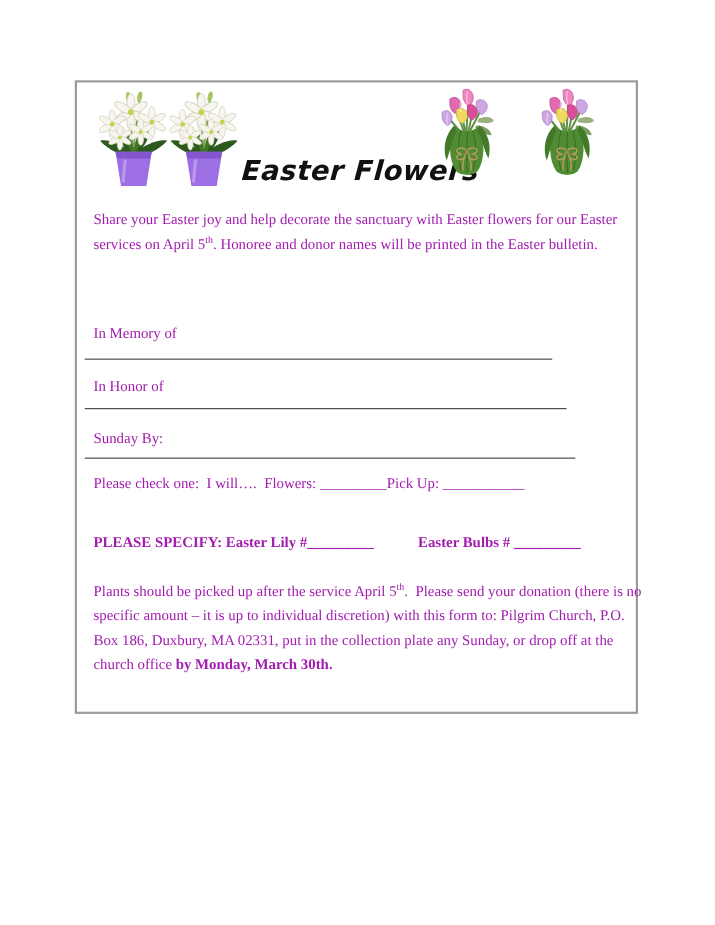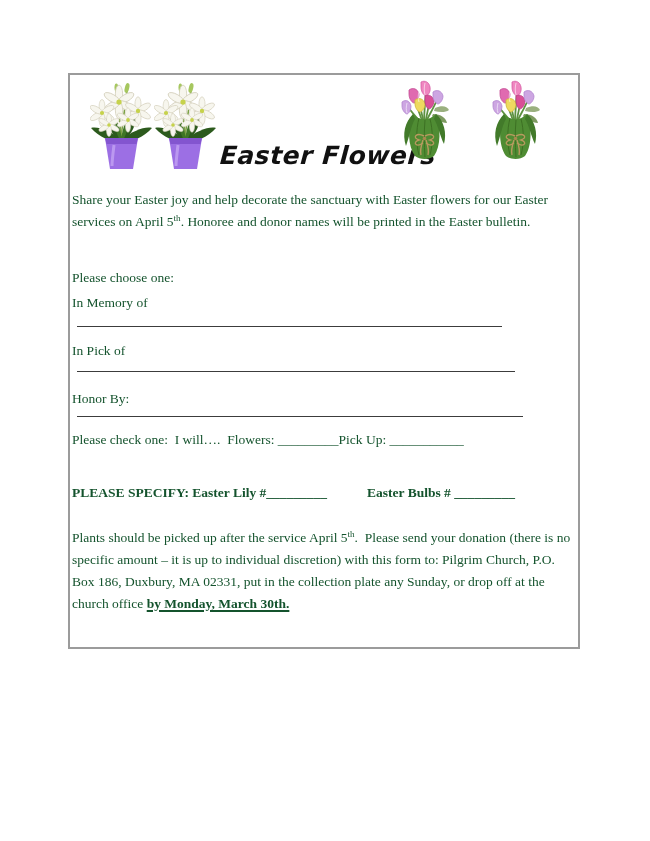--- a/index.html
+++ b/index.html
@@ -18,22 +18,22 @@
   .tulip-1 { left:329px; } .tulip-2 { left:420px; }
 
   .title {
     position:absolute; left:150px; top:66px; width:185px;
     font-family:"DejaVu Sans", sans-serif; font-style:italic; font-weight:700;
     font-size:25px; letter-spacing:0.5px; color:#111; text-align:center;
     transform:skewX(-4deg); white-space:nowrap;
   }
 
   .txt {
-    position:absolute; left:2px; font-size:13.5px; line-height:22px;
-    white-space:pre-wrap; color:#14532d;
+    position:absolute; left:15px; font-size:13.5px; line-height:22px;
+    white-space:pre-wrap; color:#a21caf;
   }
   .para { width:497px; }
   sup { font-size:9px; line-height:0; }
 
   .rule {
     position:absolute; left:7px; height:0;
     border-bottom:1.4px solid #3c3c3c;
   }
 
   .intro   { top:114px; }
@@ -44,21 +44,21 @@
   .hon-rule{ top:296px; width:438px; }
   .giv-lab { top:313px; }
   .giv-rule{ top:341px; width:446px; }
   .check   { top:354px; }
   .specify { top:407px; font-weight:700; }
   .foot    { top:452px; width:500px; }
 
   .gap-pickup { }
   .gap-bulbs  { margin-left:40px; }
   .blank { letter-spacing:0; }
-  .deadline { font-weight:700; text-decoration:underline; text-decoration-thickness:2px; text-underline-offset:2px; }
+  .deadline { font-weight:700; text-decoration-thickness:2px; text-underline-offset:2px; }
 </style>
 </head>
 <body>
 
 <svg width="0" height="0" style="position:absolute" aria-hidden="true">
   <defs>
     <g id="lily-flower">
       <g fill="#f7f6ee" stroke="#d6d2bf" stroke-width="0.7">
         <ellipse transform="rotate(0) translate(0 -6.5)" rx="2.9" ry="7"></ellipse>
         <ellipse transform="rotate(60) translate(0 -6.5)" rx="2.9" ry="7"></ellipse>
@@ -157,29 +157,28 @@
 
   <svg class="tulip tulip-1" viewBox="0 0 50 84">
       <use href="#tulip-art"></use>
     </svg>
   <svg class="tulip tulip-2" viewBox="0 0 50 84">
       <use href="#tulip-art"></use>
     </svg>
 
   <p class="txt para intro"><span>Share your Easter joy and help decorate the sanctuary with Easter flowers for our Easter services on April 5</span><sup>th</sup><span>. Honoree and donor names will be printed in the Easter bulletin.</span></p>
 
-  <div class="txt choose">Please choose one:</div>
 
   <div class="txt mem-lab">In Memory of</div>
   <div class="rule mem-rule"></div>
 
-  <div class="txt hon-lab">In Pick of</div>
+  <div class="txt hon-lab">In Honor of</div>
   <div class="rule hon-rule"></div>
 
-  <div class="txt giv-lab">Honor By:</div>
+  <div class="txt giv-lab">Sunday By:</div>
   <div class="rule giv-rule"></div>
 
   <div class="txt check"><span>Please check one:  I will….  Flowers: </span><span class="blank">_________</span><span class="gap-pickup">Pick Up: </span><span class="blank">___________</span></div>
 
   <div class="txt specify"><span>PLEASE SPECIFY: Easter Lily #</span><span class="blank">_________</span><span class="gap-bulbs">Easter Bulbs # </span><span class="blank">_________</span></div>
 
   <p class="txt foot"><span>Plants should be picked up after the service April 5</span><sup>th</sup><span>.  Please send your donation (there is no specific amount – it is up to individual discretion) with this form to: Pilgrim Church, P.O. Box 186, Duxbury, MA 02331, put in the collection plate any Sunday, or drop off at the church office </span><span class="deadline">by Monday, March 30th.</span></p>
 
 </div>
 

